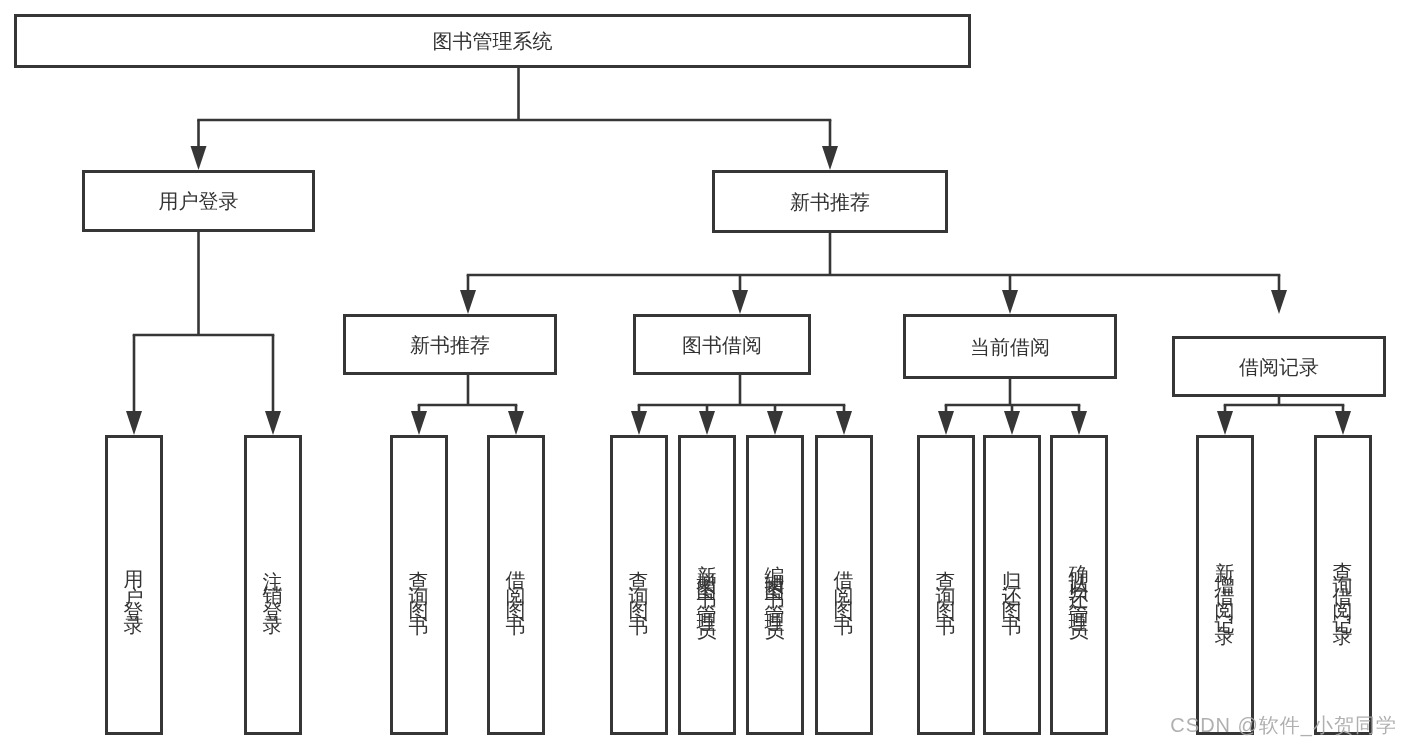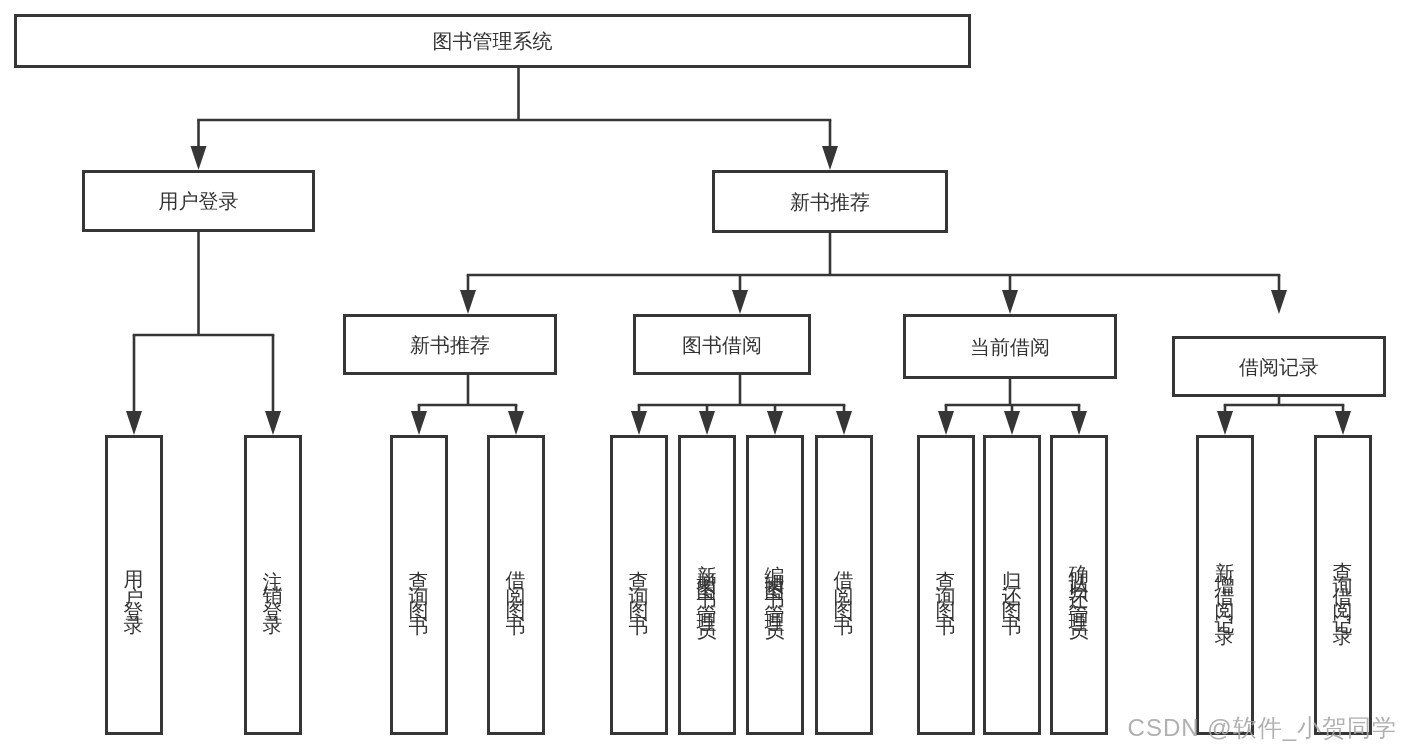--- a/index.html
+++ b/index.html
@@ -38,21 +38,21 @@
     line-height: 1;
   }
   .node.vertical .label {
     writing-mode: vertical-rl;
   }
   .watermark {
     position: absolute;
     right: 8px;
     top: 712px;
     z-index: 5;
-    font-size: 24px;
+    font-size: 20px;
     color: #a8a8a8;
     opacity: 0.9;
     letter-spacing: 1px;
     white-space: nowrap;
   }
 </style>
 </head>
 <body>
 
 <div class="canvas">

